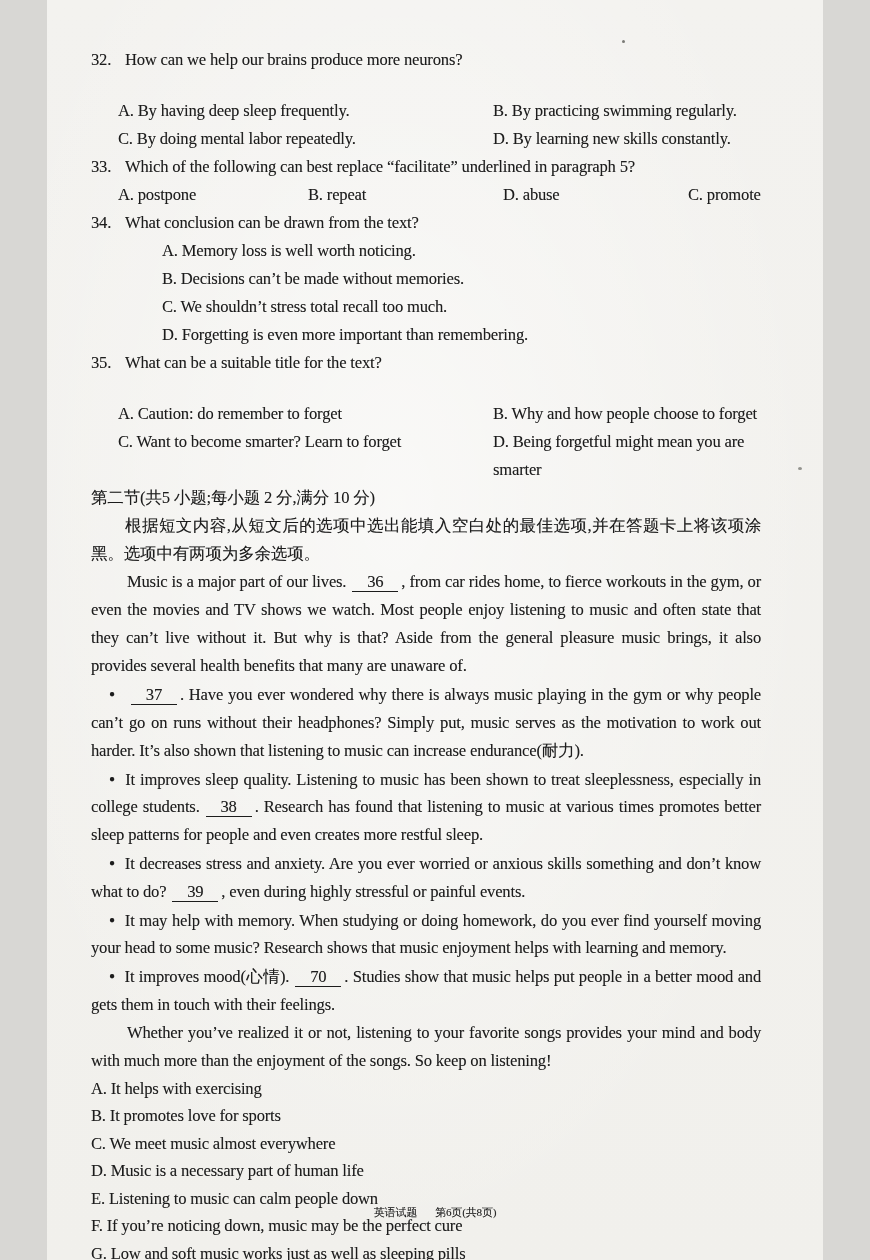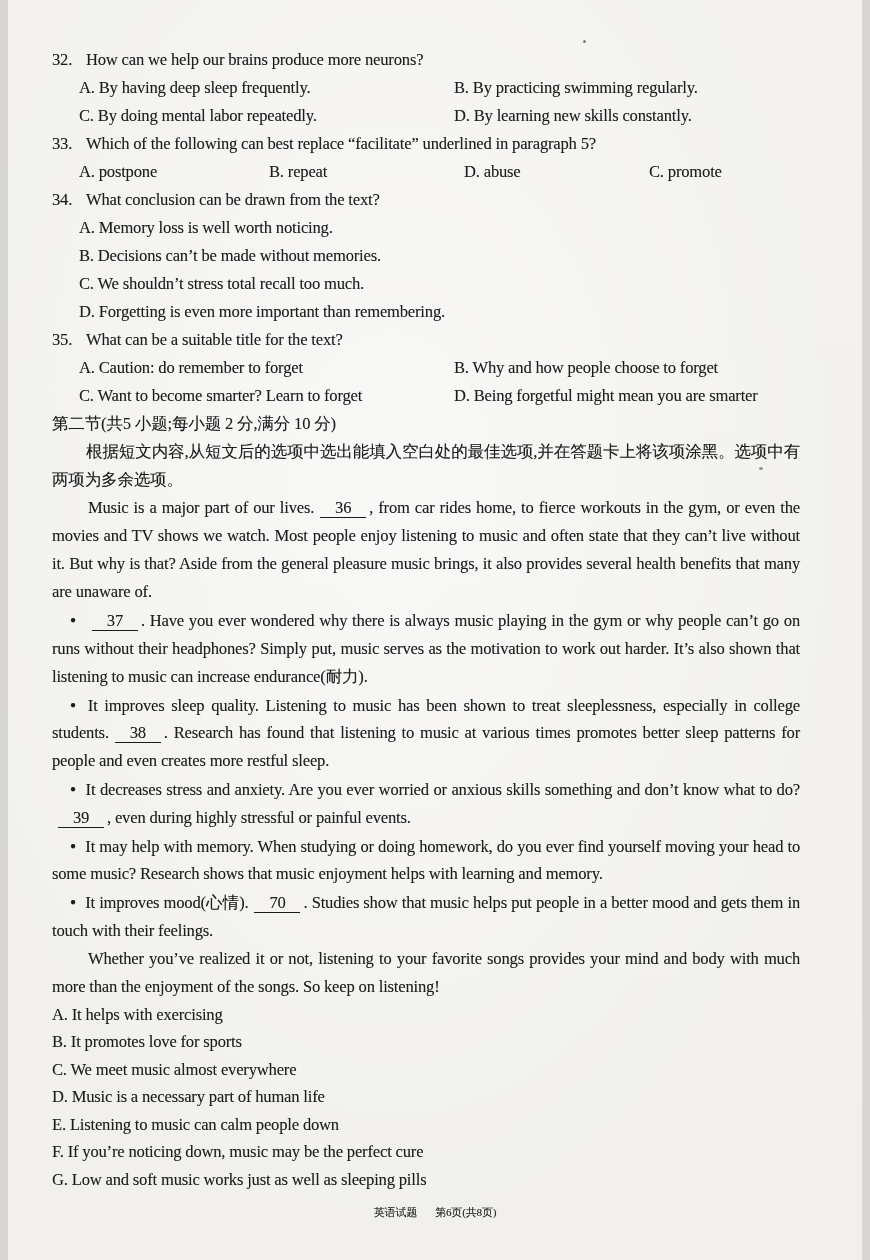--- a/index.html
+++ b/index.html
@@ -1,41 +1,41 @@
 <!DOCTYPE html>
 <html><head>
 <meta charset="utf-8">
 <style>
   html,body { margin:0; padding:0; background:#d8d7d4; }
   .page {
     position:relative;
-    width:854px; height:1260px;
+    width:776px; height:1260px;
     margin:0 auto;
     box-sizing:border-box;
     padding:46px 62px 0 44px;
     background:
       radial-gradient(ellipse at 45% 40%, rgba(255,255,255,0.55), rgba(255,255,255,0) 70%),
       linear-gradient(#f3f2ef, #f1f0ec);
     background-color:#f2f1ee;
     color:#1c1c1c;
     font-family:"Liberation Serif","DejaVu Serif",serif;
     font-size:16.5px;
     letter-spacing:-0.15px;
     text-shadow:0.2px 0.2px 0 rgba(20,20,20,0.35);
     overflow:hidden;
   }
   
   .question { }
   .q-stem { display:flex; line-height:28px; }
   .q-num { flex:0 0 34px; }
   .q-text { flex:1; }
   .opts { margin-left:27px; line-height:28px; }
-  .opts.grid2 { display:grid; grid-template-columns:375px 1fr; }
+  .opts.grid2 { display:grid; grid-template-columns:375px 1fr;margin-top:23px; }
   .opts.grid4 { display:grid; grid-template-columns:190px 195px 185px 1fr; }
-  .opts.list .opt { display:block; }
+  .opts.list .opt { display:block;margin-left:44px; }
   
   .section-heading { line-height:28px; }
   .instructions { line-height:28px; text-indent:34px; text-align:justify; margin:0; }
   
   .para { line-height:28px; text-align:justify; margin:0; }
   .para.indent { text-indent:36px; }
   .para.bullet { text-indent:18px; }
   .bullet-glyph { font-size:10px; vertical-align:2.5px; margin-right:9px; letter-spacing:0; }
   .blank {
     display:inline-block; min-width:46px; text-align:center; text-indent:0;

